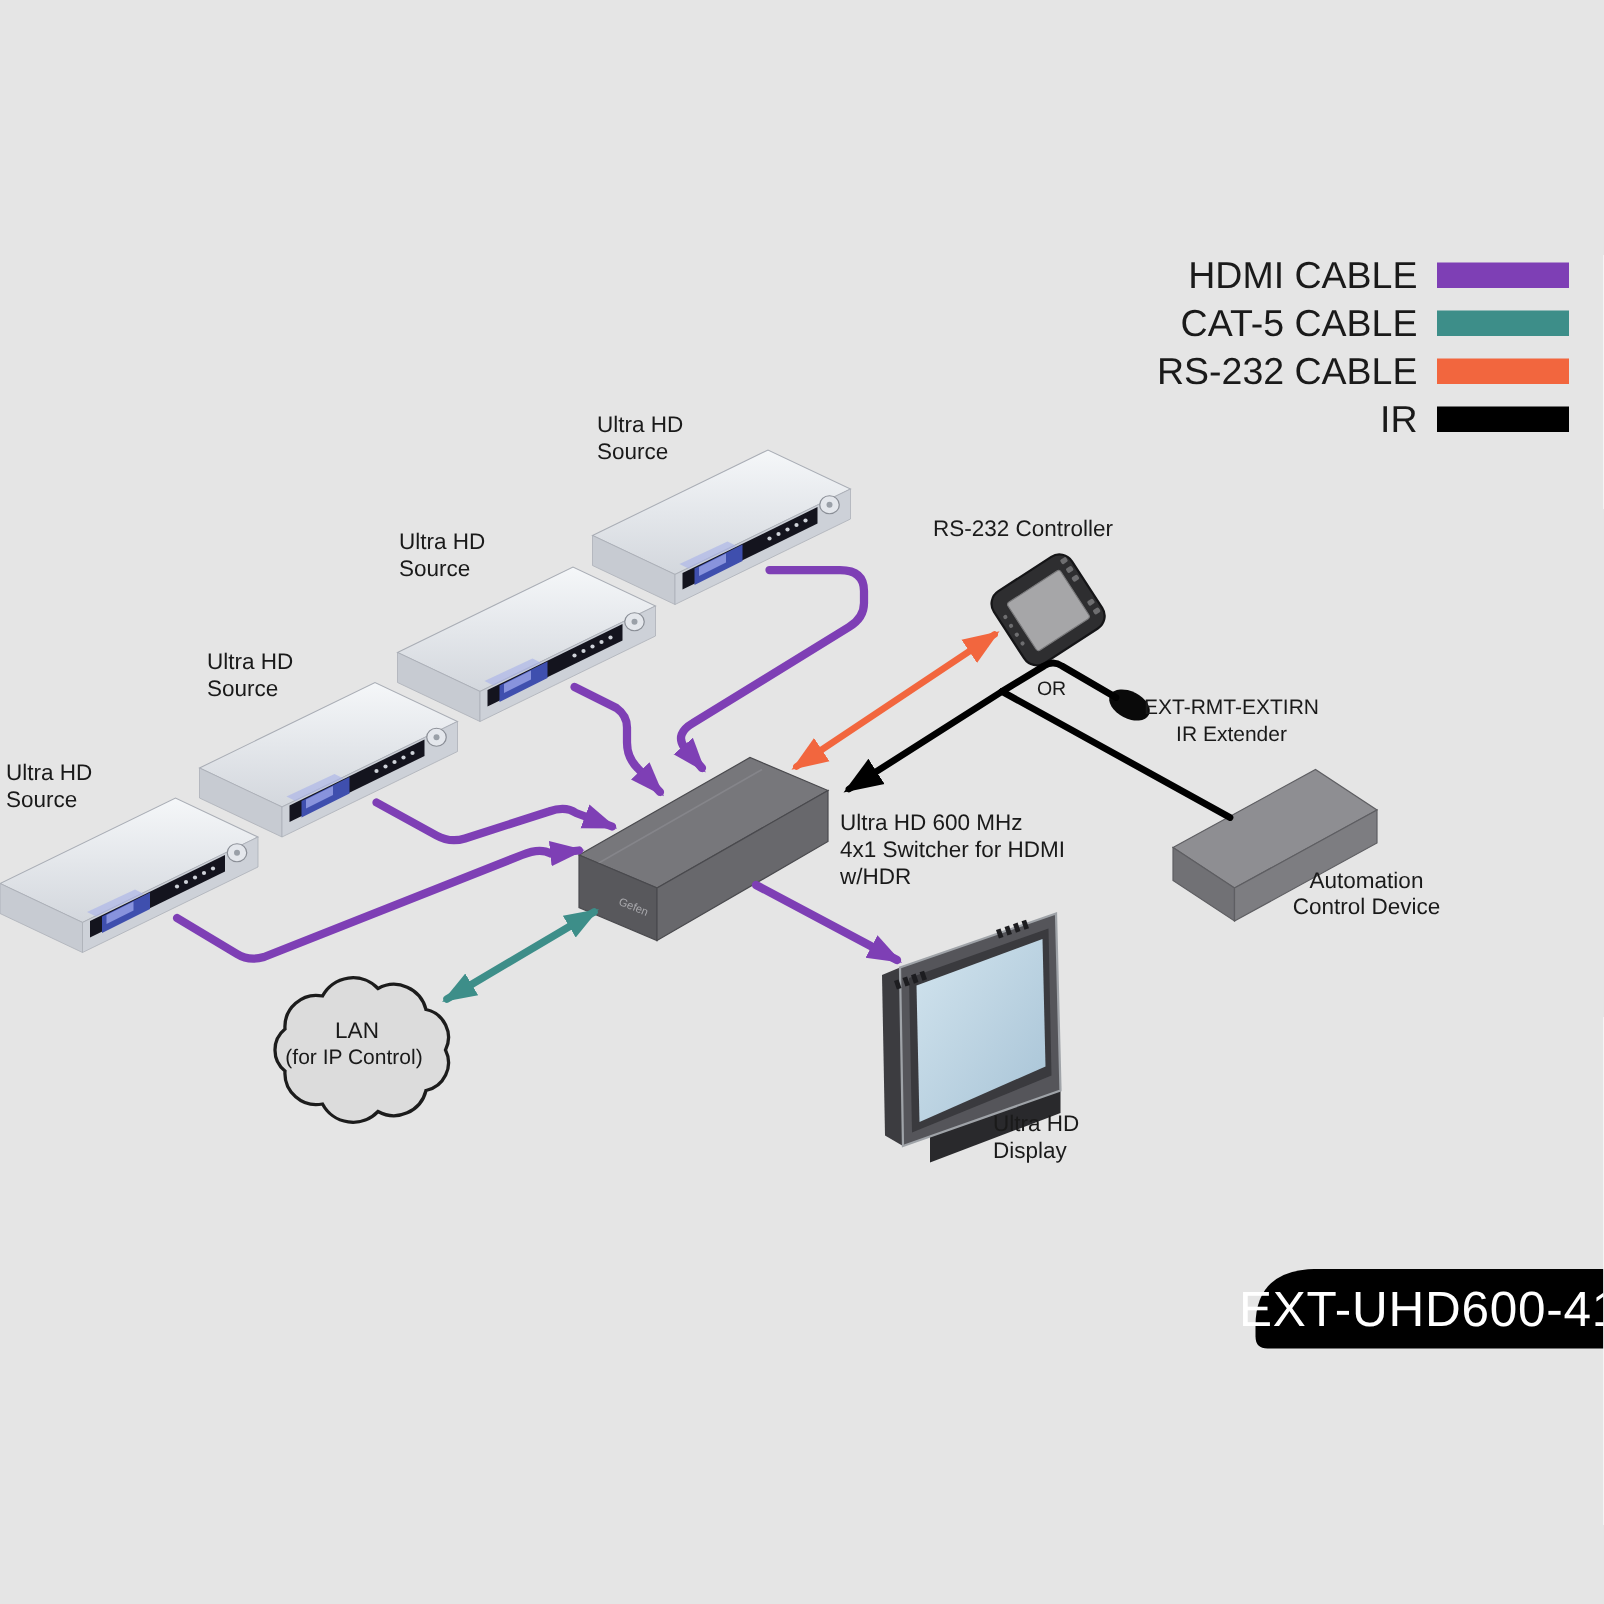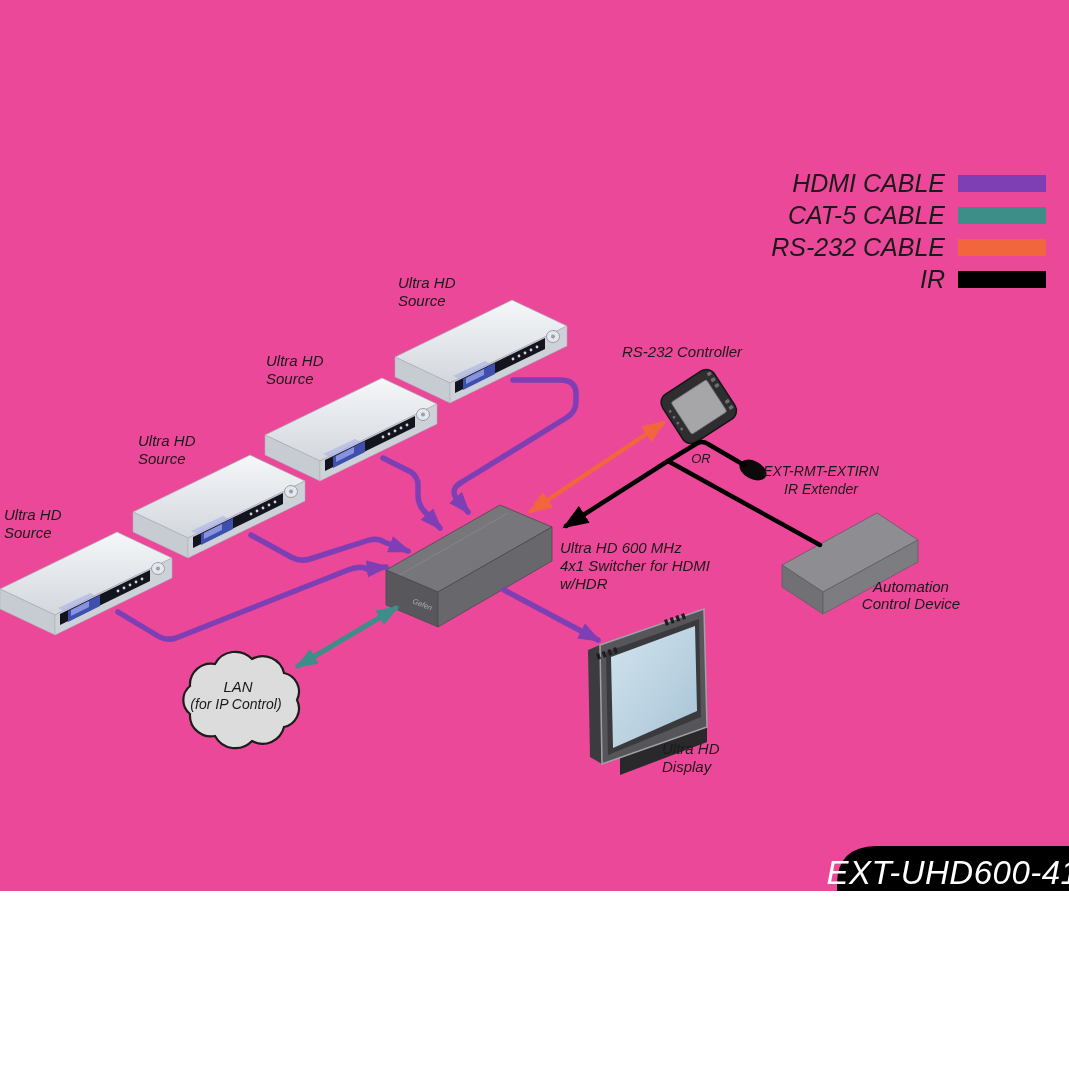--- a/index.html
+++ b/index.html
@@ -1,16 +1,16 @@
 <!DOCTYPE html>
 <html><head>
 <meta charset="utf-8">
 <style>
   html,body{margin:0;padding:0;background:#ffffff;}
-  .stage{position:relative;width:1069px;height:891px;background:#ec4899;overflow:hidden;font-style:italic;}
+  .stage{position:relative;width:1069px;height:1069px;background:#e5e5e5;overflow:hidden;}
   svg{display:block;}
   text{font-family:"Liberation Sans","DejaVu Sans",sans-serif;fill:#1a1a1a;}
   .lbl{font-size:15px;}
   .lbl-sm{font-size:14px;}
   .legend-lbl{font-size:25px;}
   .or-lbl{font-size:13px;}
   .badge-lbl{font-size:33px;fill:#ffffff;letter-spacing:0.5px;}
   .logo-lbl{font-size:7.5px;fill:#a8a8ac;}
   .cable{fill:none;stroke-linejoin:round;stroke-linecap:round;}
 </style>

